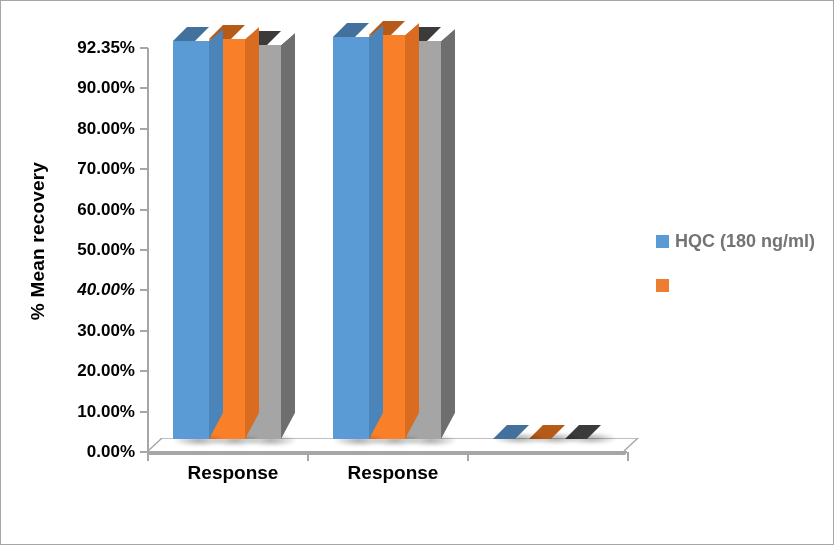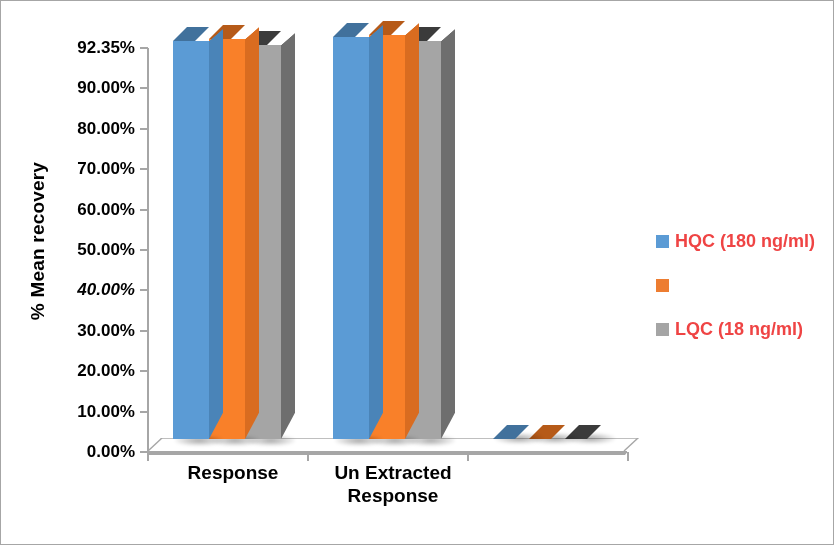--- a/index.html
+++ b/index.html
@@ -211,21 +211,21 @@
   }
   .legend-swatch {
     width: 13px;
     height: 13px;
     flex: 0 0 13px;
     margin-right: 6px;
   }
   .legend-label {
     font-size: 18px;
     font-weight: bold;
-    color: #ef4444;
+    color: #737373;
     white-space: nowrap;
   }
 </style>
 </head>
 <body>
 
 <div id="chart-frame">
 
   <div id="y-axis-title">
     <span>% Mean recovery</span>
@@ -333,32 +333,27 @@
           <div class="bar-top" style="bottom: 0px; background: rgb(59, 59, 59);"></div>
         </div>
       </div>
     </div>
 
   <div id="x-labels">
       <div class="x-label" style="left: 1px;">
         <div>Response</div>
       </div>
       <div class="x-label" style="left: 161px;">
-        <div>Un Extracted</div>
         <div>Response</div>
       </div>
     </div>
 
   <div id="legend">
       <div class="legend-item">
         <span class="legend-swatch" style="background: rgb(91, 155, 213);"></span>
         <span class="legend-label">HQC (180 ng/ml)</span>
       </div>
       <div class="legend-item">
         <span class="legend-swatch" style="background: rgb(237, 125, 49);"></span>
       </div>
-      <div class="legend-item">
-        <span class="legend-swatch" style="background: rgb(165, 165, 165);"></span>
-        <span class="legend-label">LQC (18 ng/ml)</span>
-      </div>
     </div>
 
 </div>
 
 </body></html>

